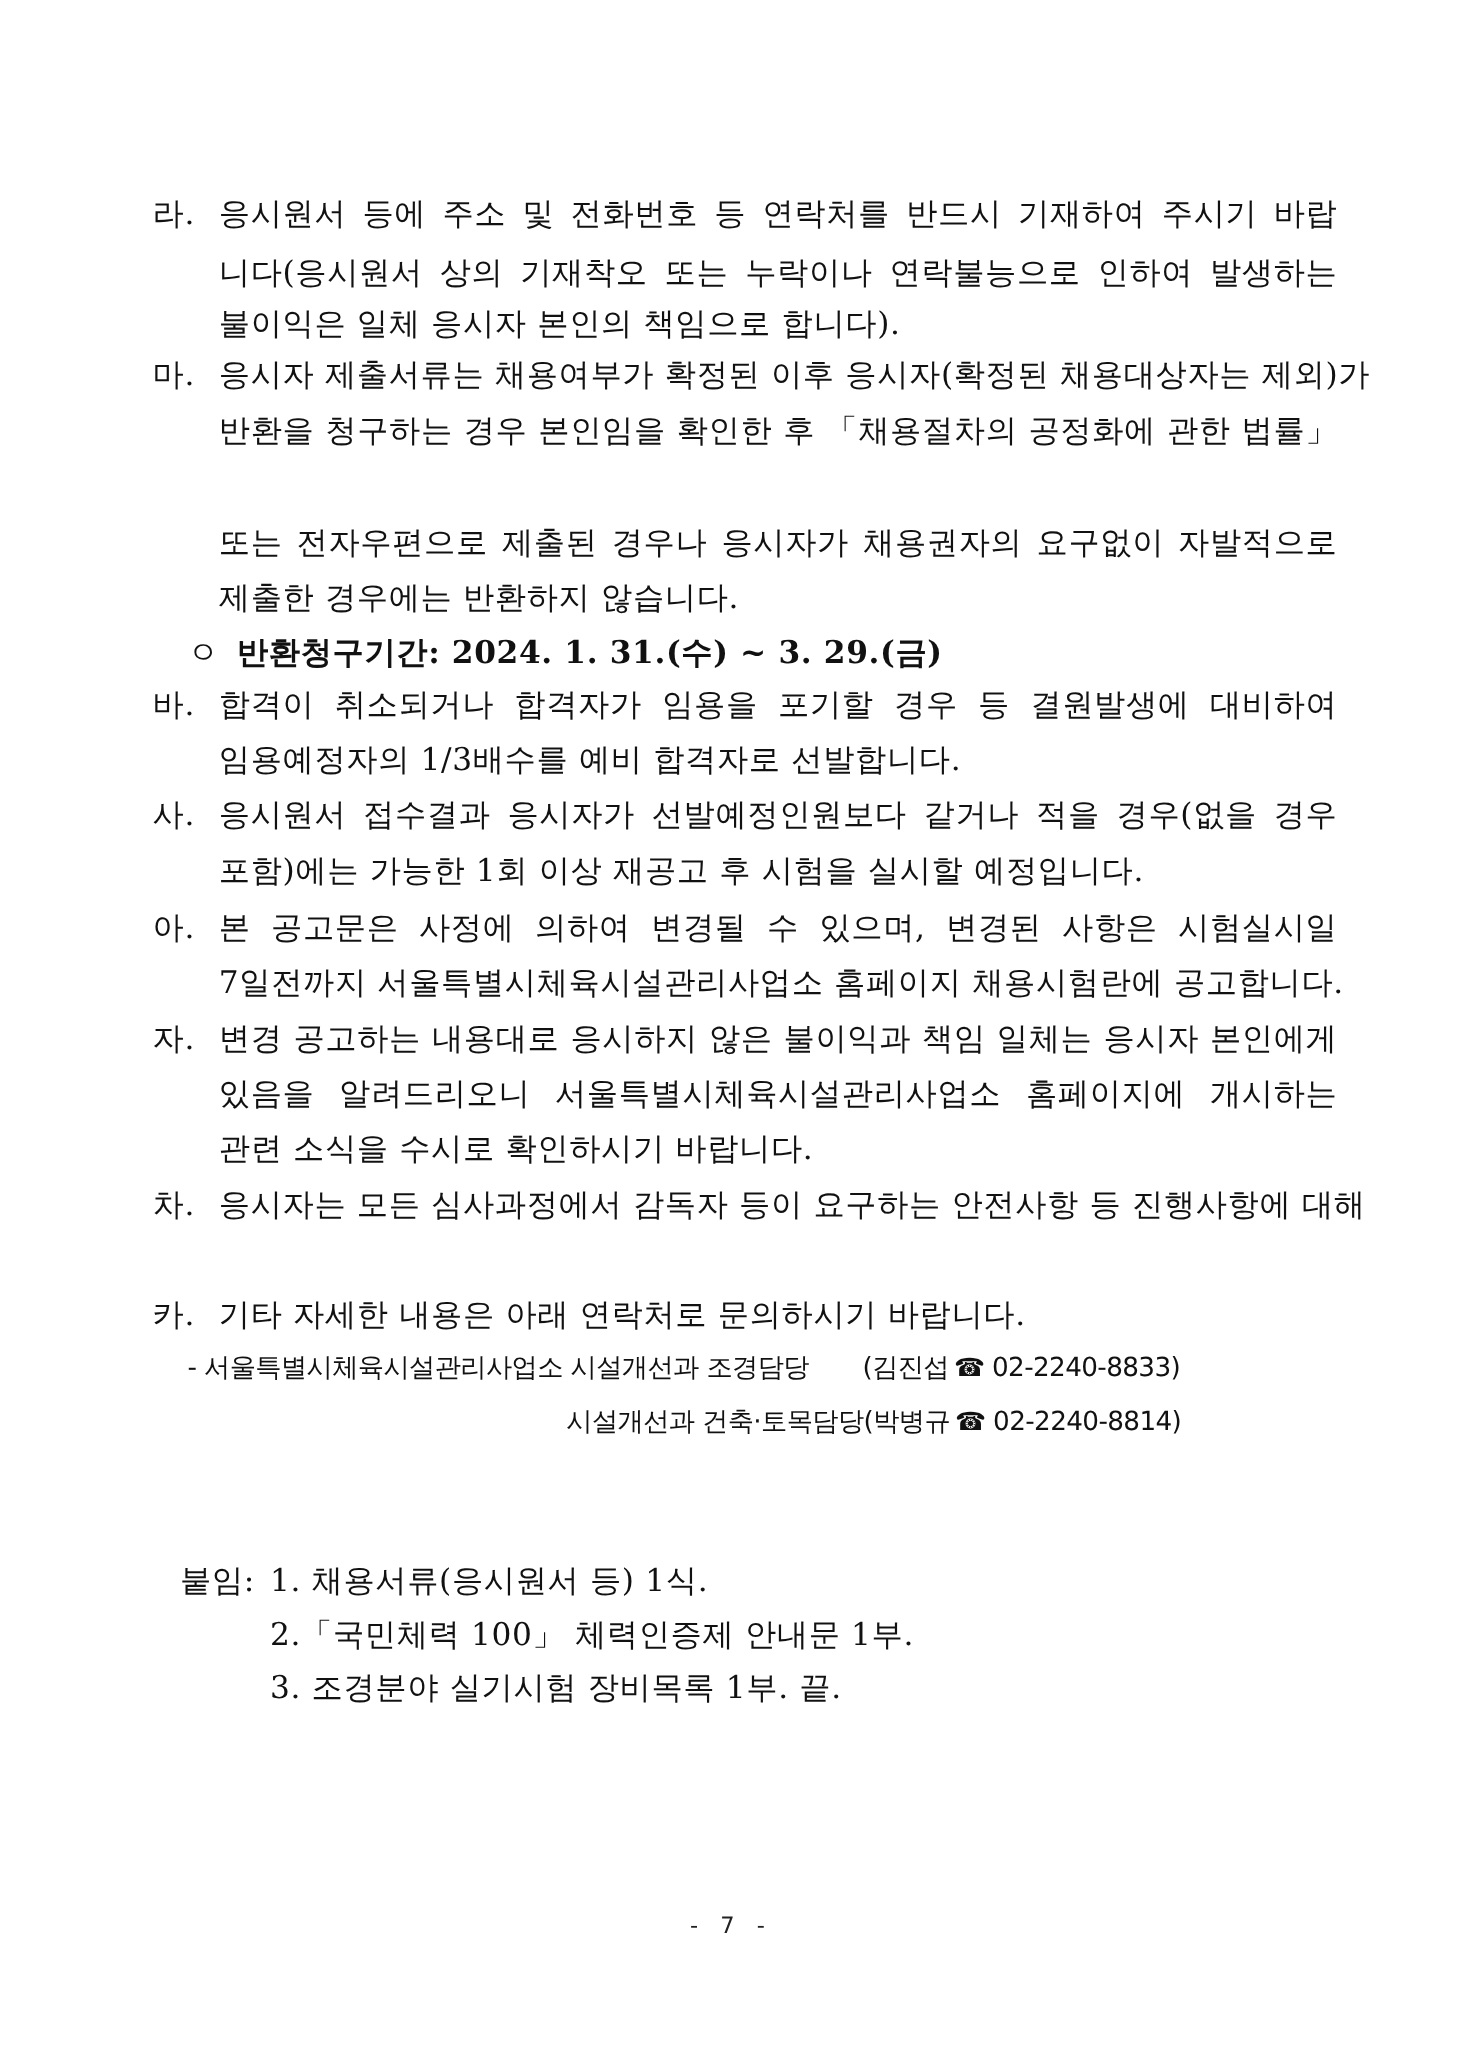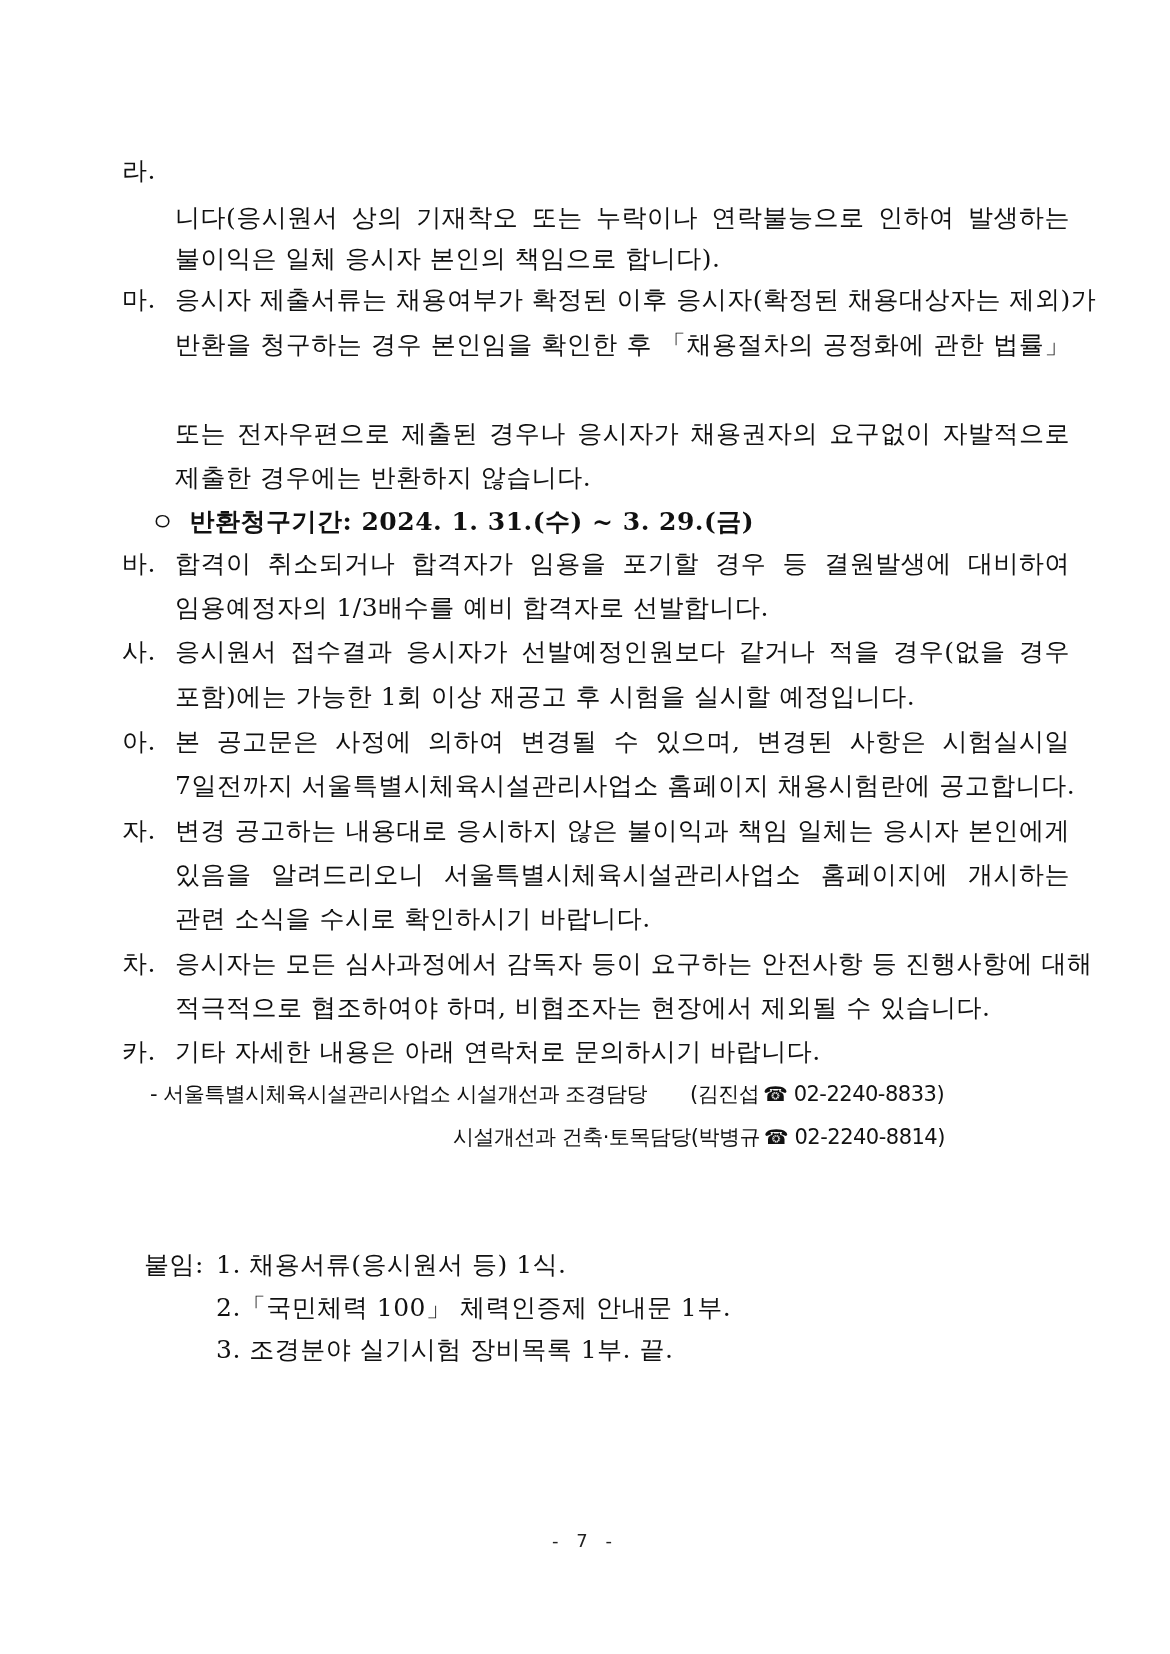--- a/index.html
+++ b/index.html
@@ -84,20 +84,21 @@
       letter-spacing: 6px;
       color: #222;
     }
   </style>
 </head>
 <body>
 
 <div class="page">
 
   <span class="line marker" style="top:156px">라.</span>
+  <span class="line body-line" style="top:156px">응시원서 등에 주소 및 전화번호 등 연락처를 반드시 기재하여 주시기 바랍</span>
   <span class="line body-line last" style="top:244px">불이익은 일체 응시자 본인의 책임으로 합니다).</span>
   <span class="line body-line" style="top:203px">니다(응시원서 상의 기재착오 또는 누락이나 연락불능으로 인하여 발생하는</span>
 
   <span class="line marker" style="top:285px">마.</span>
   <span class="line body-line" style="top:285px">응시자 제출서류는 채용여부가 확정된 이후 응시자(확정된 채용대상자는 제외)가</span>
   <span class="line body-line" style="top:330px">반환을 청구하는 경우 본인임을 확인한 후 「채용절차의 공정화에 관한 법률」</span>
   <span class="line body-line" style="top:419px">또는 전자우편으로 제출된 경우나 응시자가 채용권자의 요구없이 자발적으로</span>
   <span class="line body-line last" style="top:463px">제출한 경우에는 반환하지 않습니다.</span>
 
   <div class="line bullet-line" style="top:507px">
@@ -117,21 +118,20 @@
   <span class="line body-line" style="top:727px">본 공고문은 사정에 의하여 변경될 수 있으며, 변경된 사항은 시험실시일</span>
   <span class="line body-line" style="top:771px">7일전까지 서울특별시체육시설관리사업소 홈페이지 채용시험란에 공고합니다.</span>
 
   <span class="line marker" style="top:816px">자.</span>
   <span class="line body-line" style="top:860px">있음을 알려드리오니 서울특별시체육시설관리사업소 홈페이지에 개시하는</span>
   <span class="line body-line" style="top:816px">변경 공고하는 내용대로 응시하지 않은 불이익과 책임 일체는 응시자 본인에게</span>
   <span class="line body-line last" style="top:904px">관련 소식을 수시로 확인하시기 바랍니다.</span>
 
   <span class="line marker" style="top:949px">차.</span>
   <span class="line body-line" style="top:949px">응시자는 모든 심사과정에서 감독자 등이 요구하는 안전사항 등 진행사항에 대해</span>
-  <span class="line body-line last" style="top:993px">적극적으로 협조하여야 하며, 비협조자는 현장에서 제외될 수 있습니다.</span>
 
   <span class="line marker" style="top:1037px">카.</span>
   <span class="line body-line last" style="top:1037px">기타 자세한 내용은 아래 연락처로 문의하시기 바랍니다.</span>
 
   <div class="contact" style="left:150px; top:1080px">
     <span>- 서울특별시체육시설관리사업소 시설개선과 조경담당</span>
   </div>
   <div class="contact" style="left:690px; top:1080px">
     <span>(김진섭</span><span class="phone-icon">☎</span><span>02-2240-8833)</span>
   </div>

